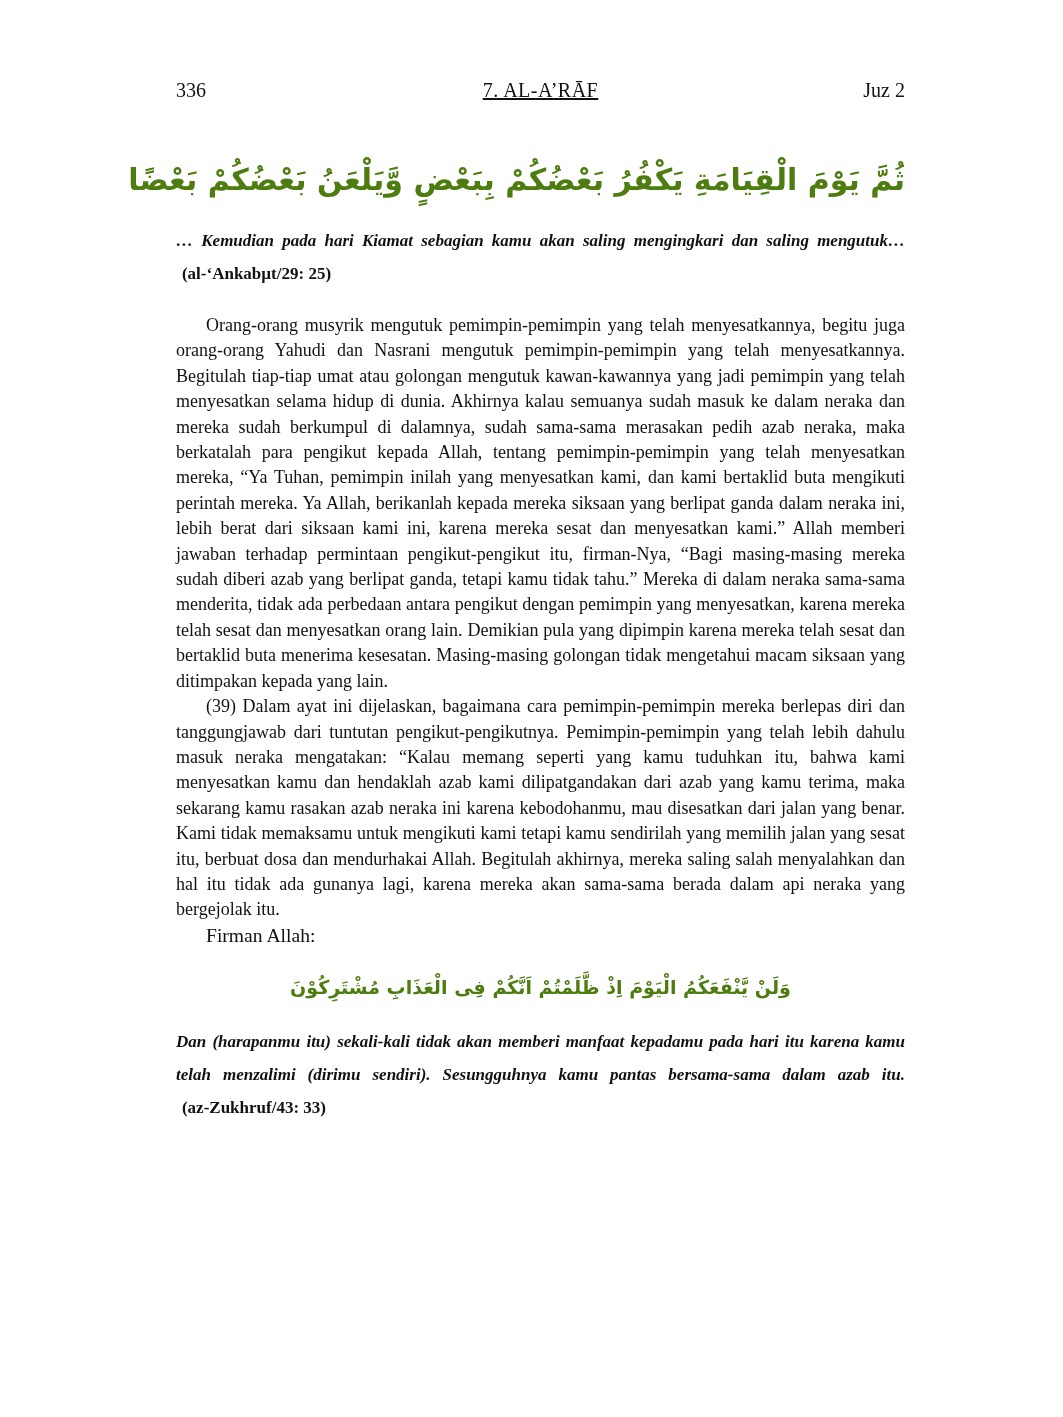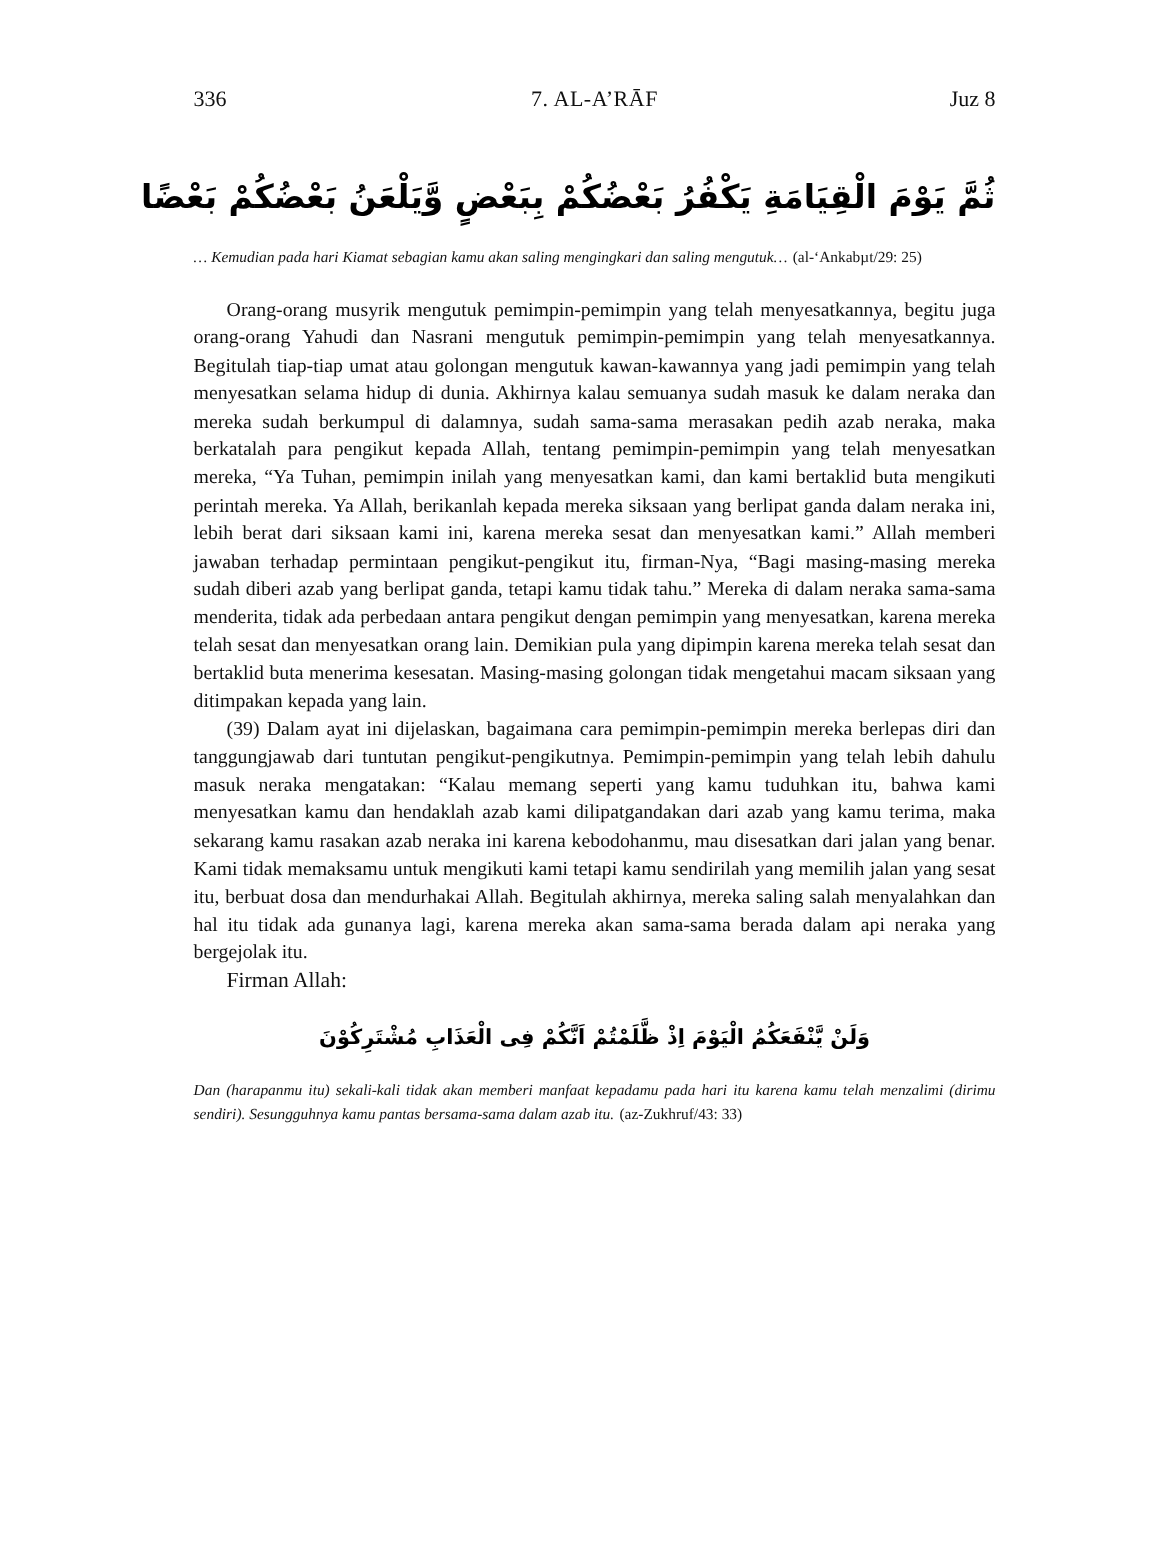--- a/index.html
+++ b/index.html
@@ -19,46 +19,47 @@
     padding: 78px 158px 0 176px; 
     background: #ffffff;
   }
   .page-header {
     display: flex;
     align-items: baseline;
     font-size: 20px;
     line-height: 24px;
   }
   .page-header .pg-num   { width: 160px; text-align: left; }
-  .page-header .pg-title { flex: 1; text-align: center; letter-spacing: 0.5px; }
+  .page-header .pg-title { flex: 1; text-align: center; letter-spacing: 0.5px; text-decoration: underline; }
   .page-header .pg-juz   { width: 160px; text-align: right; }
 
   .arabic {
     direction: rtl;
     text-align: center;
     font-family: "DejaVu Sans", sans-serif;
     font-weight: bold;
-    color: #000000;
+    color: #4d7c0f;
     white-space: nowrap;
   }
   .arabic-1 {
     margin-top: 42px;
     font-size: 30px;
     line-height: 72px;
   }
   .arabic-2 {
     margin-top: 10px;
     font-size: 19px;
     line-height: 58px;
   }
 
   .translation {
-    font-size: 14px;
-    line-height: 22px;
+    font-size: 17px;
+    line-height: 33px;
     text-align: justify;
+    font-weight: bold;
   }
   .translation .it  { font-style: italic; }
   .translation .ref { font-style: normal; margin-left: 0.35em; white-space: nowrap; }
   .translation-1 { margin-top: 8px; }
   .translation-2 { margin-top: 9px; }
 
   .body-par {
     font-size: 18px;
     line-height: 25.4px;
     text-align: justify;
@@ -72,21 +73,21 @@
   }
 </style>
 </head>
 <body>
 
 <div class="page">
 
   <div class="page-header">
     <span class="pg-num">336</span>
     <span class="pg-title">7. AL-A’RĀF</span>
-    <span class="pg-juz">Juz 8</span>
+    <span class="pg-juz">Juz 2</span>
   </div>
 
   <div class="arabic arabic-1">ثُمَّ يَوْمَ الْقِيَامَةِ يَكْفُرُ بَعْضُكُمْ بِبَعْضٍ وَّيَلْعَنُ بَعْضُكُمْ بَعْضًا</div>
 
   <p class="translation translation-1"><span class="it">… Kemudian pada hari Kiamat sebagian kamu akan saling mengingkari dan saling mengutuk…</span><span class="ref">(al-‘Ankabµt/29: 25)</span></p>
 
   <p class="body-par body-par-1">Orang-orang musyrik mengutuk pemimpin-pemimpin yang telah menyesatkannya, begitu juga orang-orang Yahudi dan Nasrani mengutuk pemimpin-pemimpin yang telah menyesatkannya. Begitulah tiap-tiap umat atau golongan mengutuk kawan-kawannya yang jadi pemimpin yang telah menyesatkan selama hidup di dunia. Akhirnya kalau semuanya sudah masuk ke dalam neraka dan mereka sudah berkumpul di dalamnya, sudah sama-sama merasakan pedih azab neraka, maka berkatalah para pengikut kepada Allah, tentang pemimpin-pemimpin yang telah menyesatkan mereka, “Ya Tuhan, pemimpin inilah yang menyesatkan kami, dan kami bertaklid buta mengikuti perintah mereka. Ya Allah, berikanlah kepada mereka siksaan yang berlipat ganda dalam neraka ini, lebih berat dari siksaan kami ini, karena mereka sesat dan menyesatkan kami.” Allah memberi jawaban terhadap permintaan pengikut-pengikut itu, firman-Nya, “Bagi masing-masing mereka sudah diberi azab yang berlipat ganda, tetapi kamu tidak tahu.” Mereka di dalam neraka sama-sama menderita, tidak ada perbedaan antara pengikut dengan pemimpin yang menyesatkan, karena mereka telah sesat dan menyesatkan orang lain. Demikian pula yang dipimpin karena mereka telah sesat dan bertaklid buta menerima kesesatan. Masing-masing golongan tidak mengetahui macam siksaan yang ditimpakan kepada yang lain.</p>
 
   <p class="body-par">(39) Dalam ayat ini dijelaskan, bagaimana cara pemimpin-pemimpin mereka berlepas diri dan tanggungjawab dari tuntutan pengikut-pengikutnya. Pemimpin-pemimpin yang telah lebih dahulu masuk neraka mengatakan: “Kalau memang seperti yang kamu tuduhkan itu, bahwa kami menyesatkan kamu dan hendaklah azab kami dilipatgandakan dari azab yang kamu terima, maka sekarang kamu rasakan azab neraka ini karena kebodohanmu, mau disesatkan dari jalan yang benar. Kami tidak memaksamu untuk mengikuti kami tetapi kamu sendirilah yang memilih jalan yang sesat itu, berbuat dosa dan mendurhakai Allah. Begitulah akhirnya, mereka saling salah menyalahkan dan hal itu tidak ada gunanya lagi, karena mereka akan sama-sama berada dalam api neraka yang bergejolak itu.</p>
 

